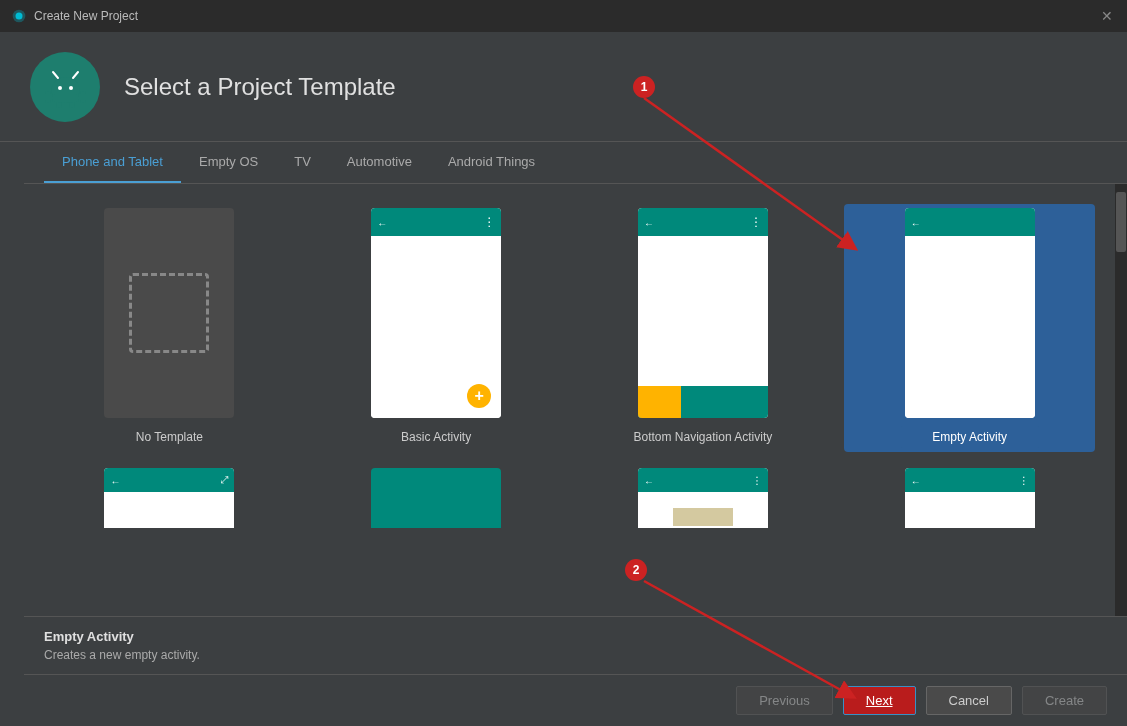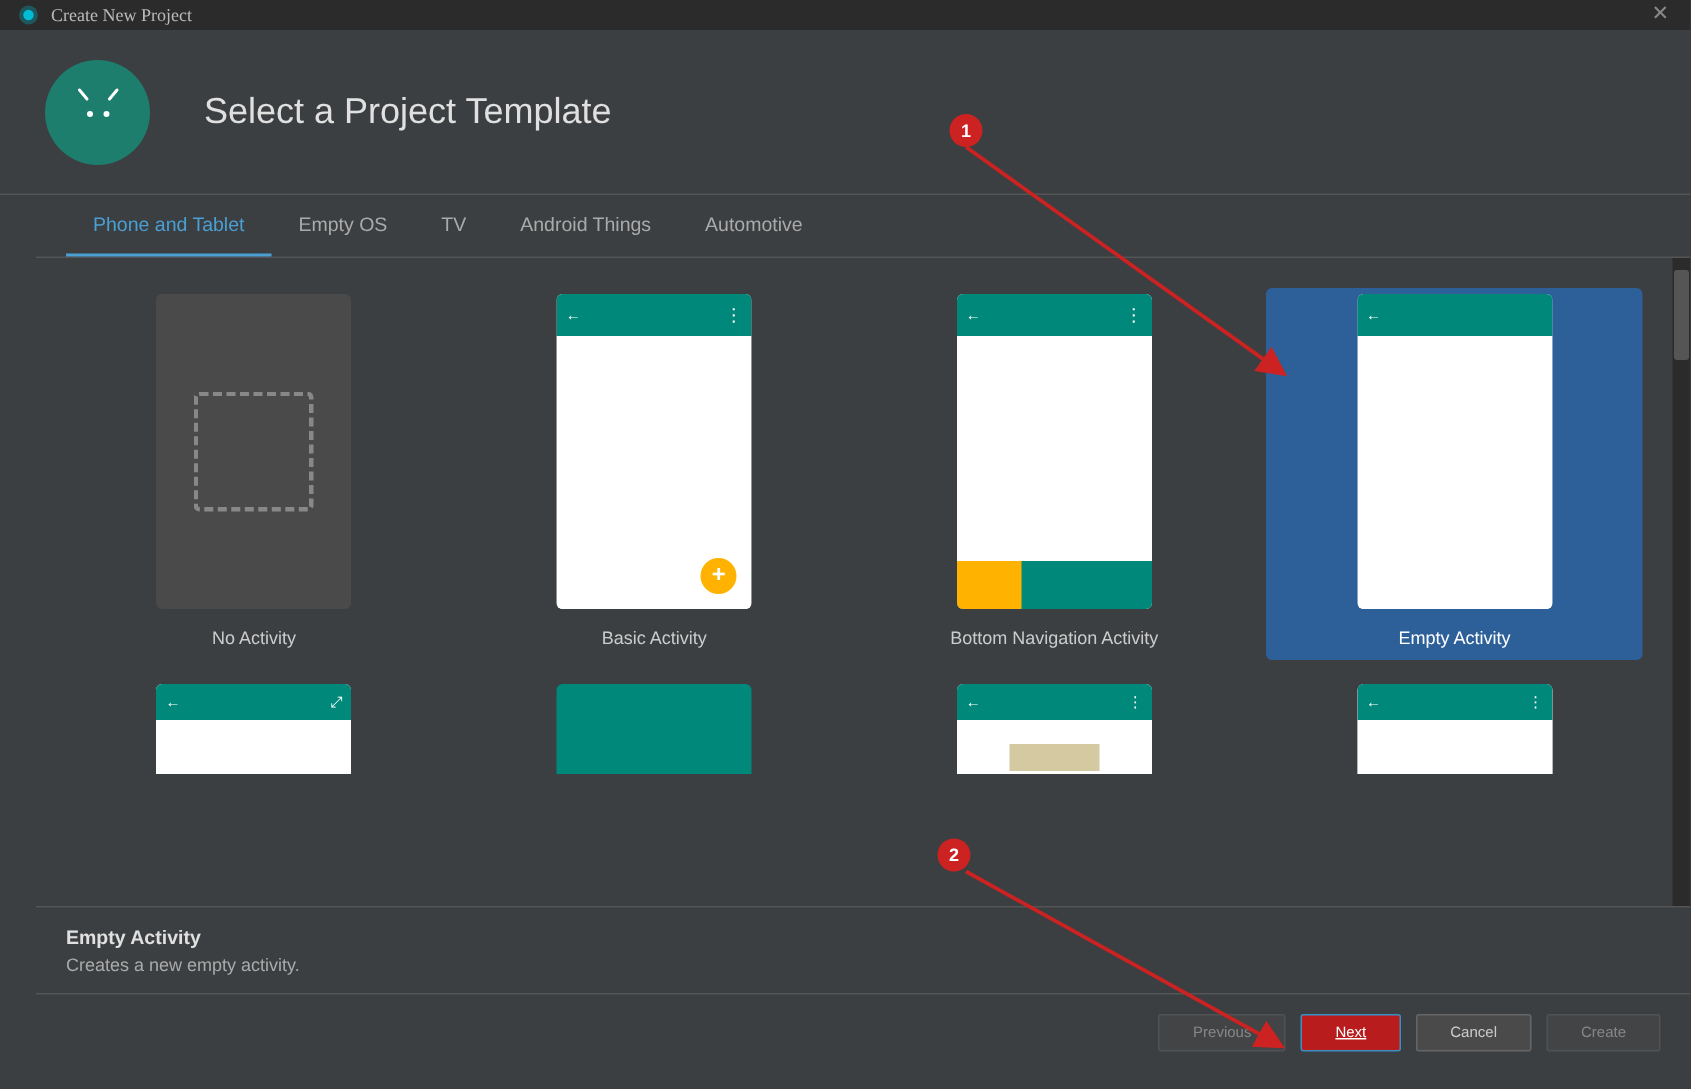--- a/index.html
+++ b/index.html
@@ -6,27 +6,26 @@
     body {
       width: 1127px;
       height: 726px;
       background: #3c3f41;
       font-family: 'Segoe UI', Arial, sans-serif;
       overflow: hidden;
       position: relative;
     }
     
     .title-bar {
-      height: 20px;
+      height: 32px;
       background: #2b2b2b;
       display: flex;
       align-items: center;
       justify-content: space-between;
       padding: 0 12px;
-      font-family: Liberation Serif, serif;
     }
     .title-bar-left {
       display: flex;
       align-items: center;
       gap: 8px;
       color: #bbb;
       font-size: 12px;
     }
     .title-bar-icon {
       width: 14px;
@@ -40,21 +39,21 @@
       font-size: 14px;
       line-height: 1;
     }
     
     .header {
       height: 110px;
       background: #3c3f41;
       display: flex;
       align-items: center;
       padding: 16px 30px;
-      gap: 36px;
+      gap: 24px;
       border-bottom: 1px solid #555;
     }
     .android-logo {
       width: 70px;
       height: 70px;
       background: #1e7e6e;
       border-radius: 50%;
       display: flex;
       align-items: center;
       justify-content: center;
@@ -260,21 +259,21 @@
       height: 52px;
       display: flex;
       align-items: center;
       justify-content: flex-end;
       padding: 0 20px;
       gap: 10px;
       border-top: 1px solid #555;
     }
     .btn {
       padding: 6px 22px;
-      font-size: 10px;
+      font-size: 13px;
       cursor: pointer;
       border-radius: 2px;
       border: 1px solid #666;
       background: #4a4a4a;
       color: #ccc;
     }
     .btn.primary {
       background: #b91c1c;
       color: white;
       border-color: #3a8fc4;
@@ -362,39 +361,39 @@
     <div class="tab active">
       <span>Phone and Tablet</span>
     </div>
     <div class="tab">
       <span>Empty OS</span>
     </div>
     <div class="tab">
       <span>TV</span>
     </div>
     <div class="tab">
+      <span>Automotive</span>
+    </div>
+    <div class="tab">
       <span>Android Things</span>
-    </div>
-    <div class="tab">
-      <span>Automotive</span>
     </div>
   </div>
 
   <div class="content-area">
     <div class="templates-grid-container">
 
       <div class="templates-grid">
 
         <div class="template-card">
           <div class="template-preview">
             <div class="preview-no-activity">
               <div class="dashed-box"></div>
             </div>
           </div>
-          <span class="template-label">No Activity</span>
+          <span class="template-label">No Template</span>
         </div>
 
         <div class="template-card">
           <div class="template-preview">
             <div class="preview-phone">
               <div class="phone-top-bar">
                 <span class="phone-top-bar-btn">←</span>
                 <span class="phone-top-bar-dots">⋮</span>
               </div>
               <div class="phone-content">

